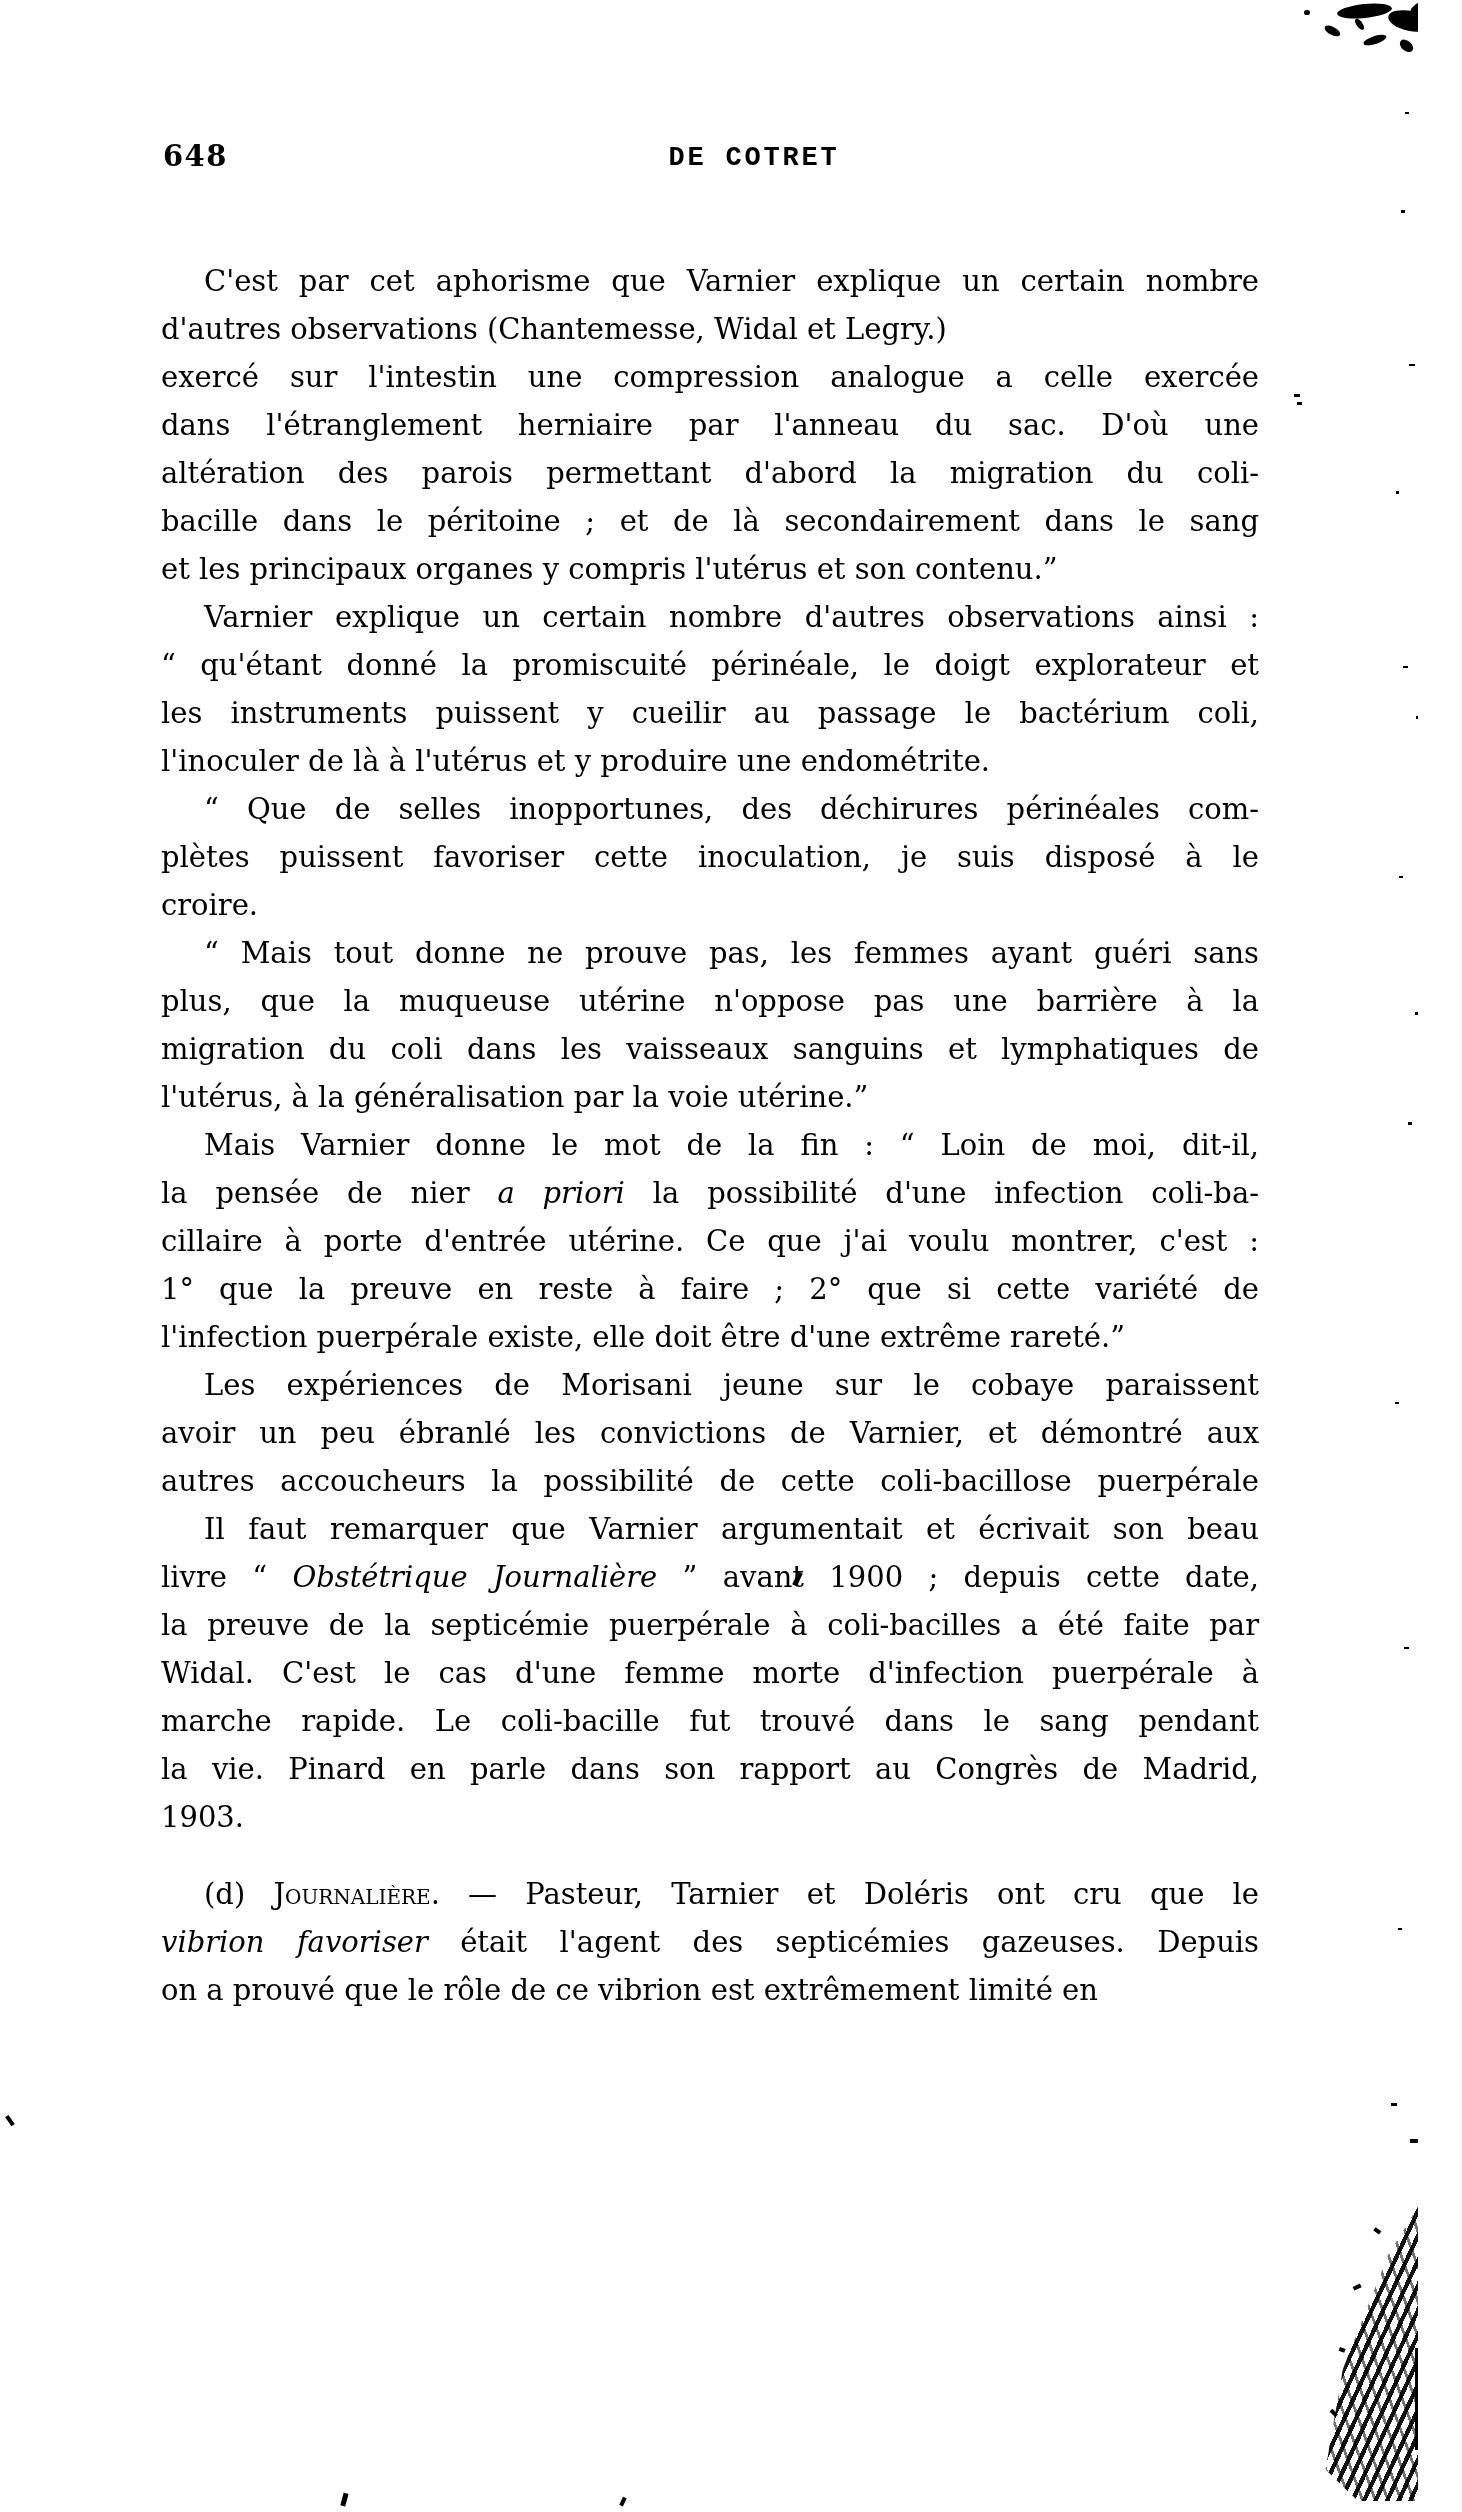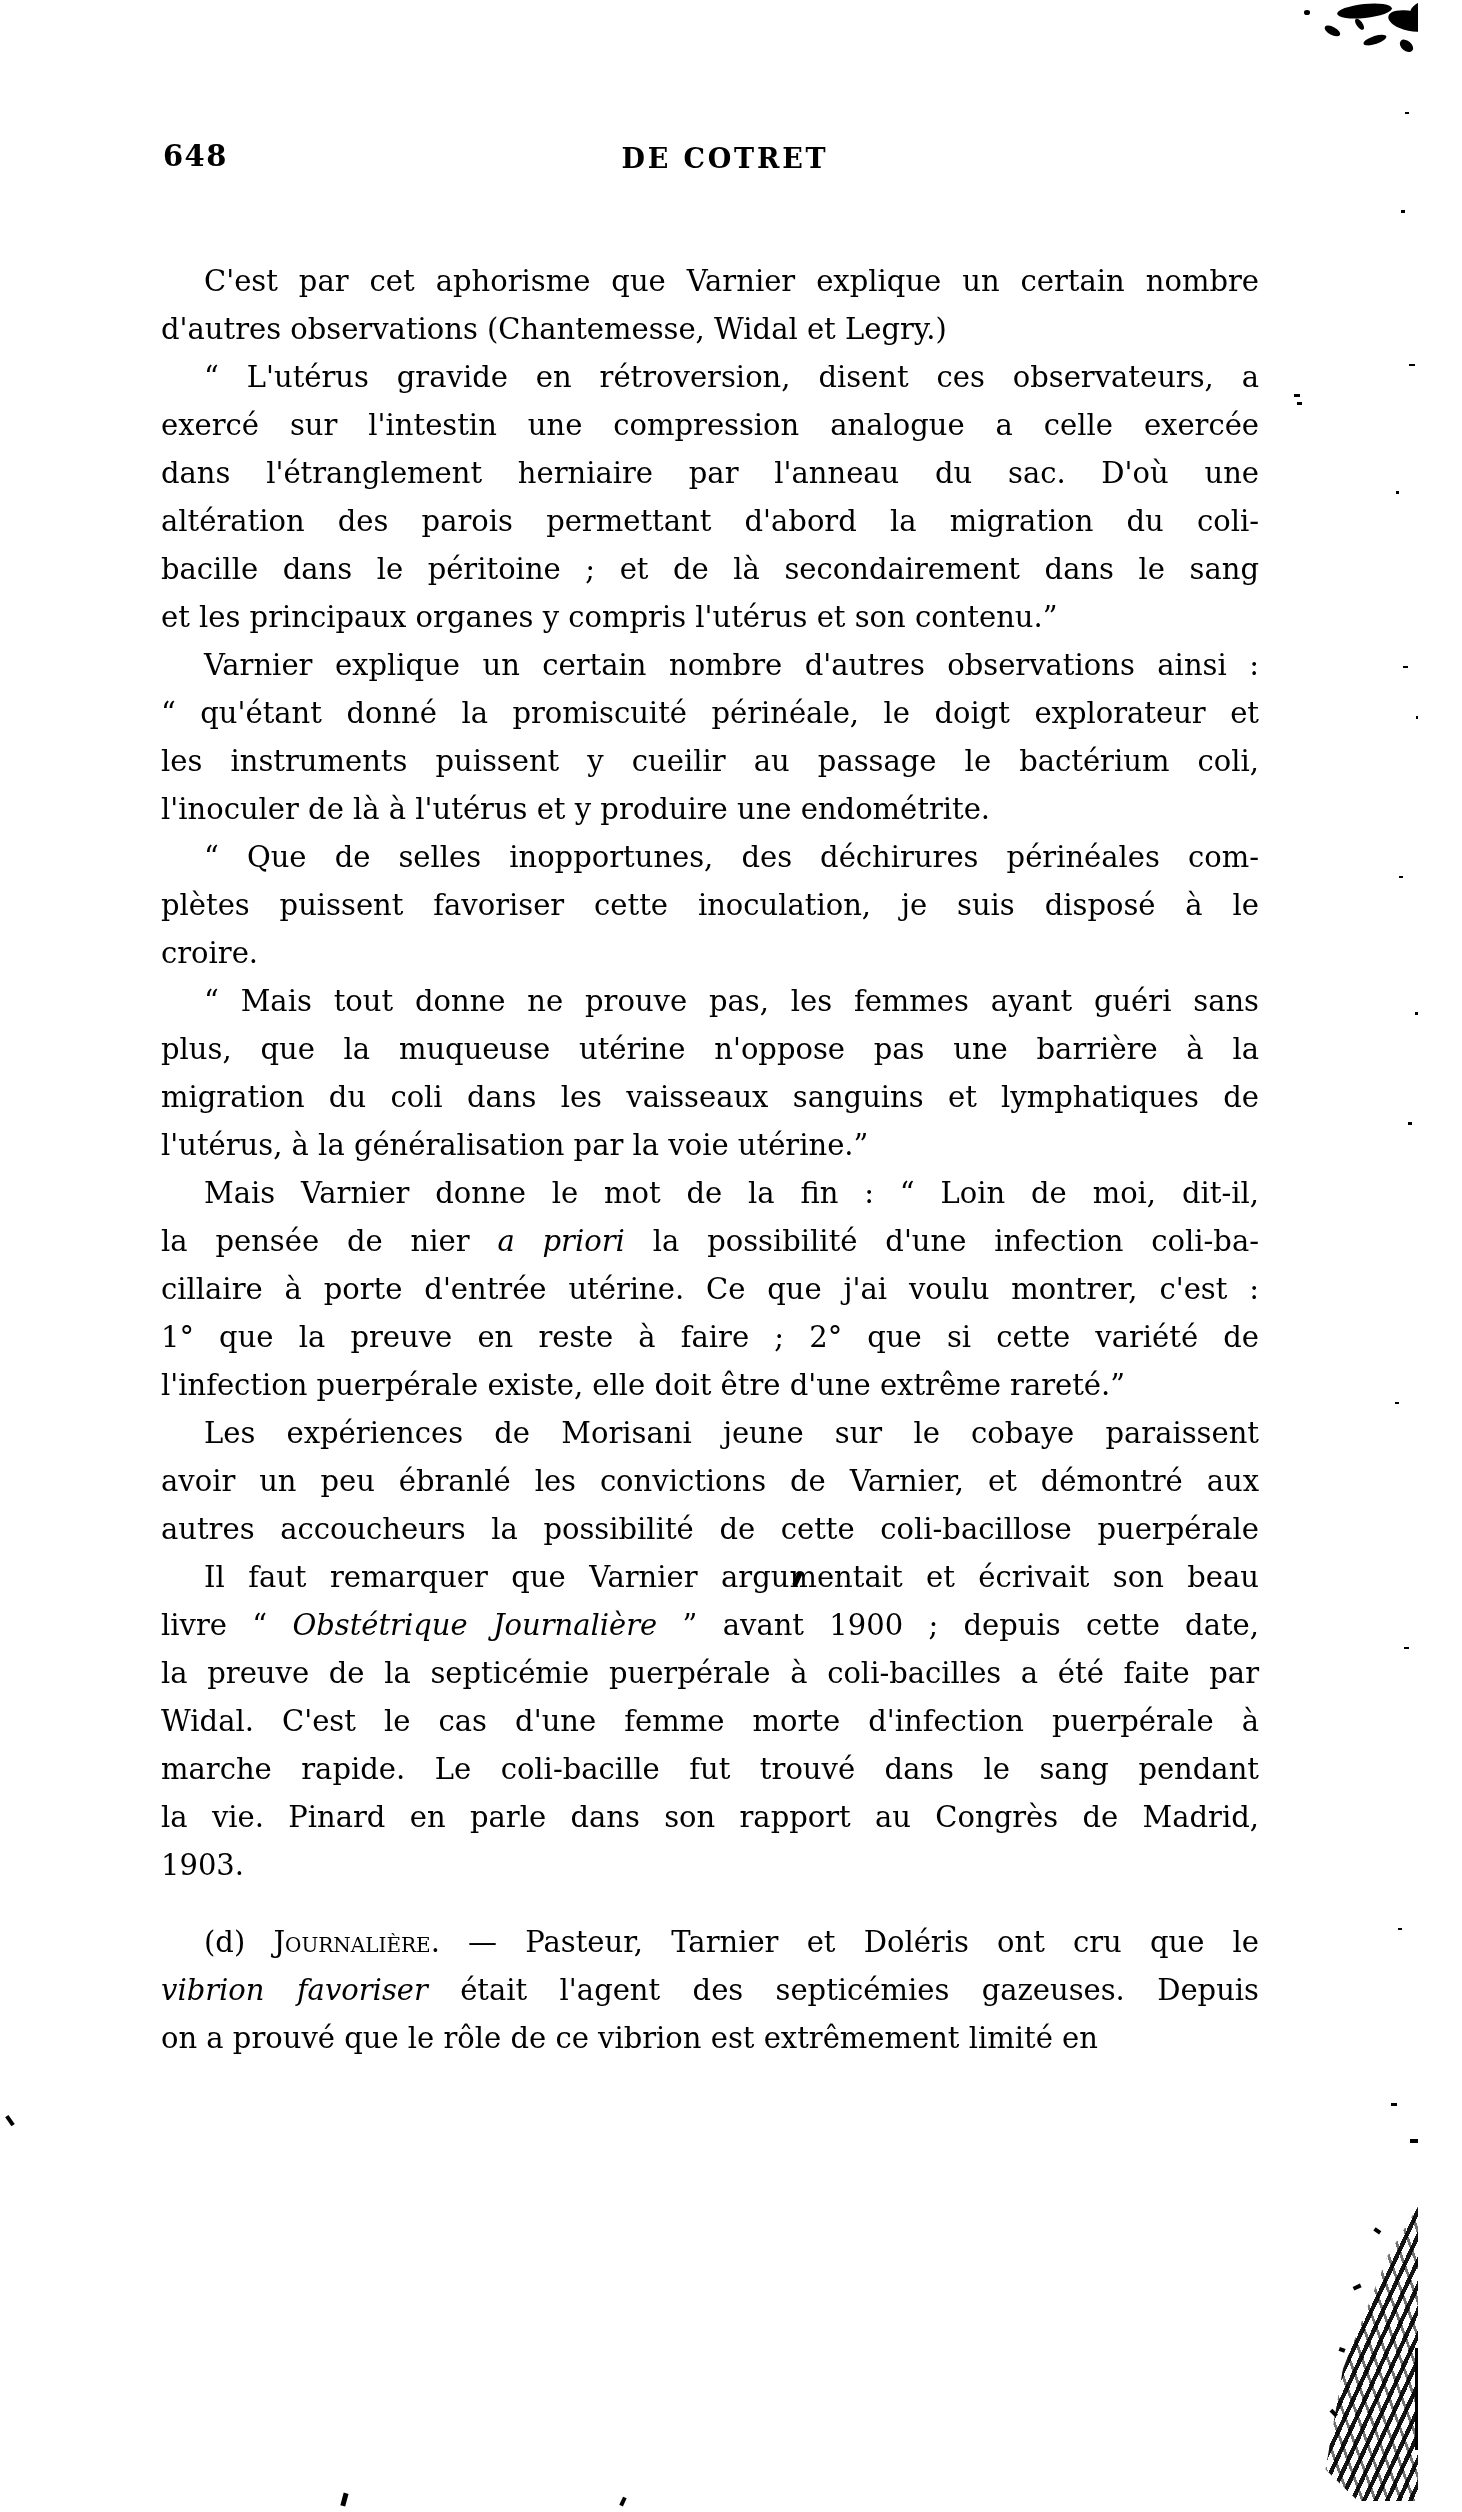--- a/index.html
+++ b/index.html
@@ -9,22 +9,22 @@
     background:#ffffff;
     overflow:hidden;
     color:#000;
     font-family:"DejaVu Serif", serif;
   }
   .pagenum{
     position:absolute;left:163px;top:139px;
     font-size:29px;font-weight:bold;letter-spacing:1.4px;
   }
   .runhead{
-    position:absolute;left:725px;top:143px;transform:translateX(-50%);
-    font-size:27px;font-weight:bold;letter-spacing:2.8px;white-space:nowrap;
+    position:absolute;left:754px;top:143px;transform:translateX(-50%);
+    font-size:27px;font-weight:bold;letter-spacing:2.8px;white-space:nowrap;font-family:Liberation Mono, monospace;
   }
   .textblock{
     position:absolute;left:161px;top:257px;width:1098px;
     font-size:29px;line-height:48px;
   }
   .para{margin:0;}
   .para.gap{margin-top:29px;}
   .line{
     height:48px;
     text-align:justify;
@@ -58,21 +58,20 @@
 
   <div class="pagenum">648</div>
   <div class="runhead">DE COTRET</div>
 
   <div class="textblock" id="textblock">
       <div class="para">
         <div class="line indent jl">C'est par cet aphorisme que Varnier explique un certain nombre</div>
         <div class="line">d'autres observations (Chantemesse, Widal et Legry.)</div>
       </div>
       <div class="para">
-        <div class="line indent jl">“ L'utérus gravide en rétroversion, disent ces observateurs, a</div>
         <div class="line jl">exercé sur l'intestin une compression analogue a celle exercée</div>
         <div class="line jl">dans l'étranglement herniaire par l'anneau du sac.  D'où une</div>
         <div class="line jl">altération des parois permettant d'abord la migration du coli-</div>
         <div class="line jl">bacille dans le péritoine ; et de là secondairement dans le sang</div>
         <div class="line">et les principaux organes y compris l'utérus et son contenu.”</div>
       </div>
       <div class="para">
         <div class="line indent jl">Varnier explique un certain nombre d'autres observations ainsi :</div>
         <div class="line jl">“ qu'étant donné la promiscuité périnéale, le doigt explorateur et</div>
         <div class="line jl">les instruments puissent y cueilir au passage le bactérium coli,</div>

